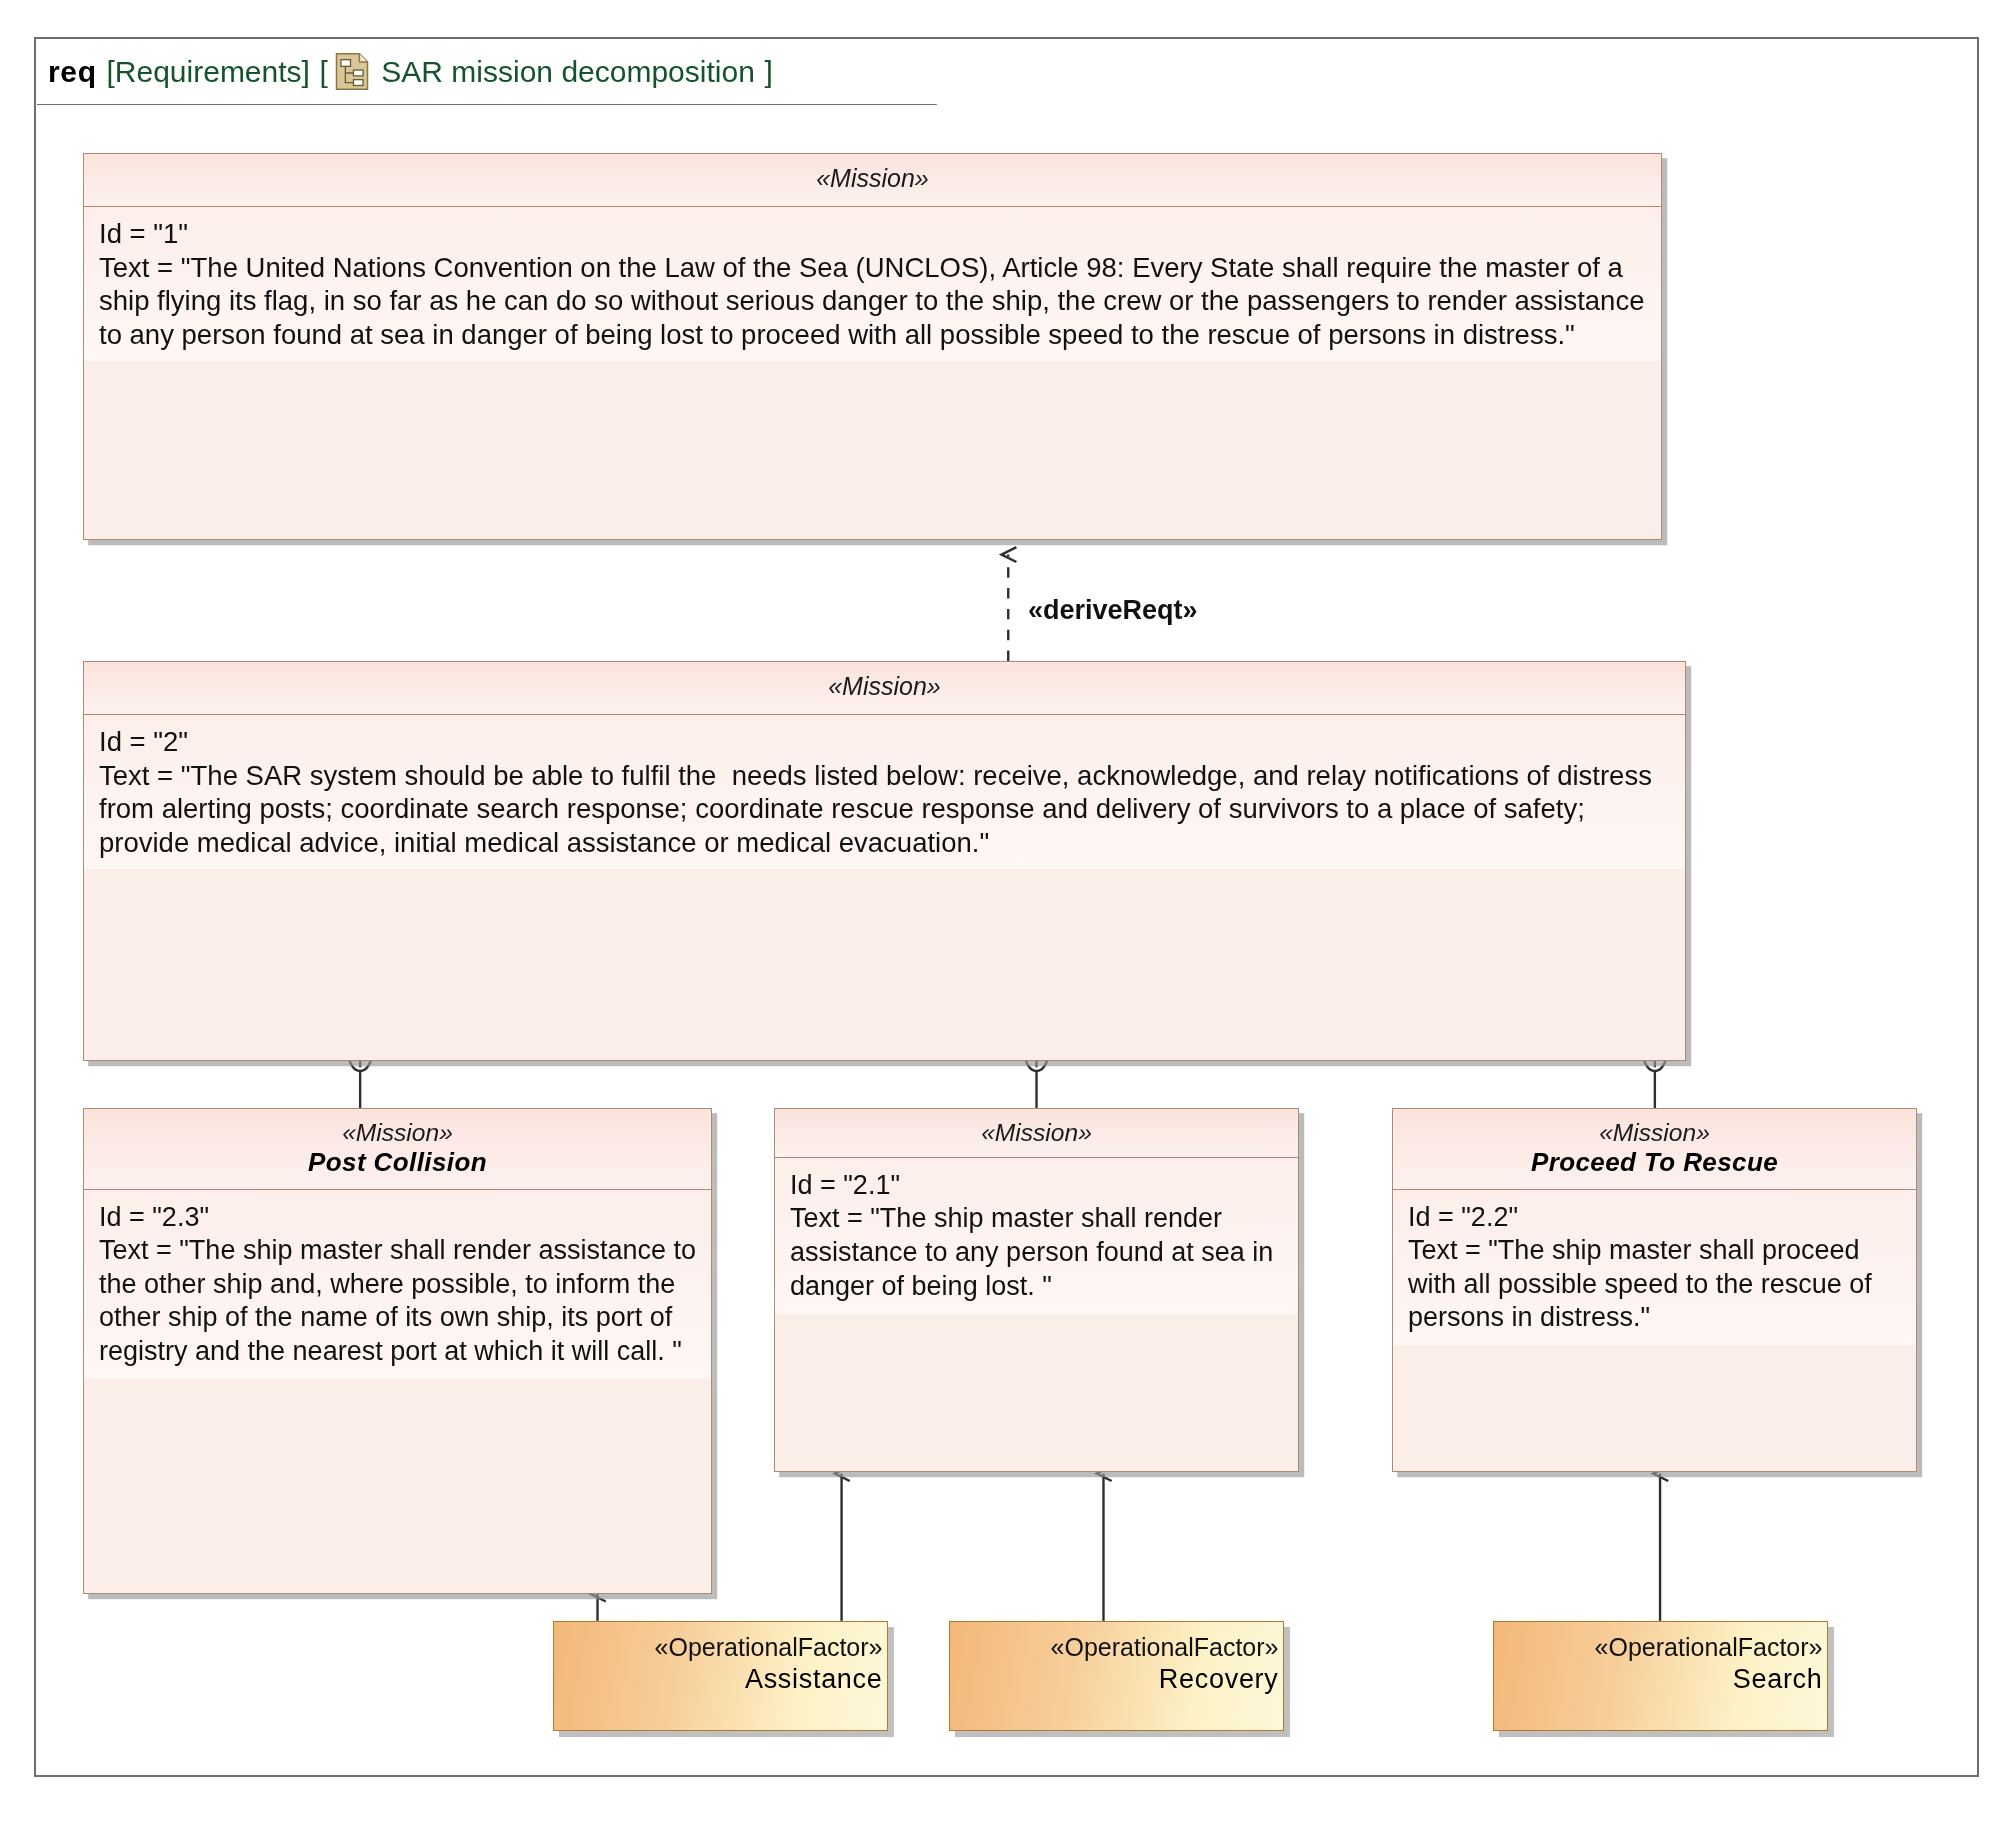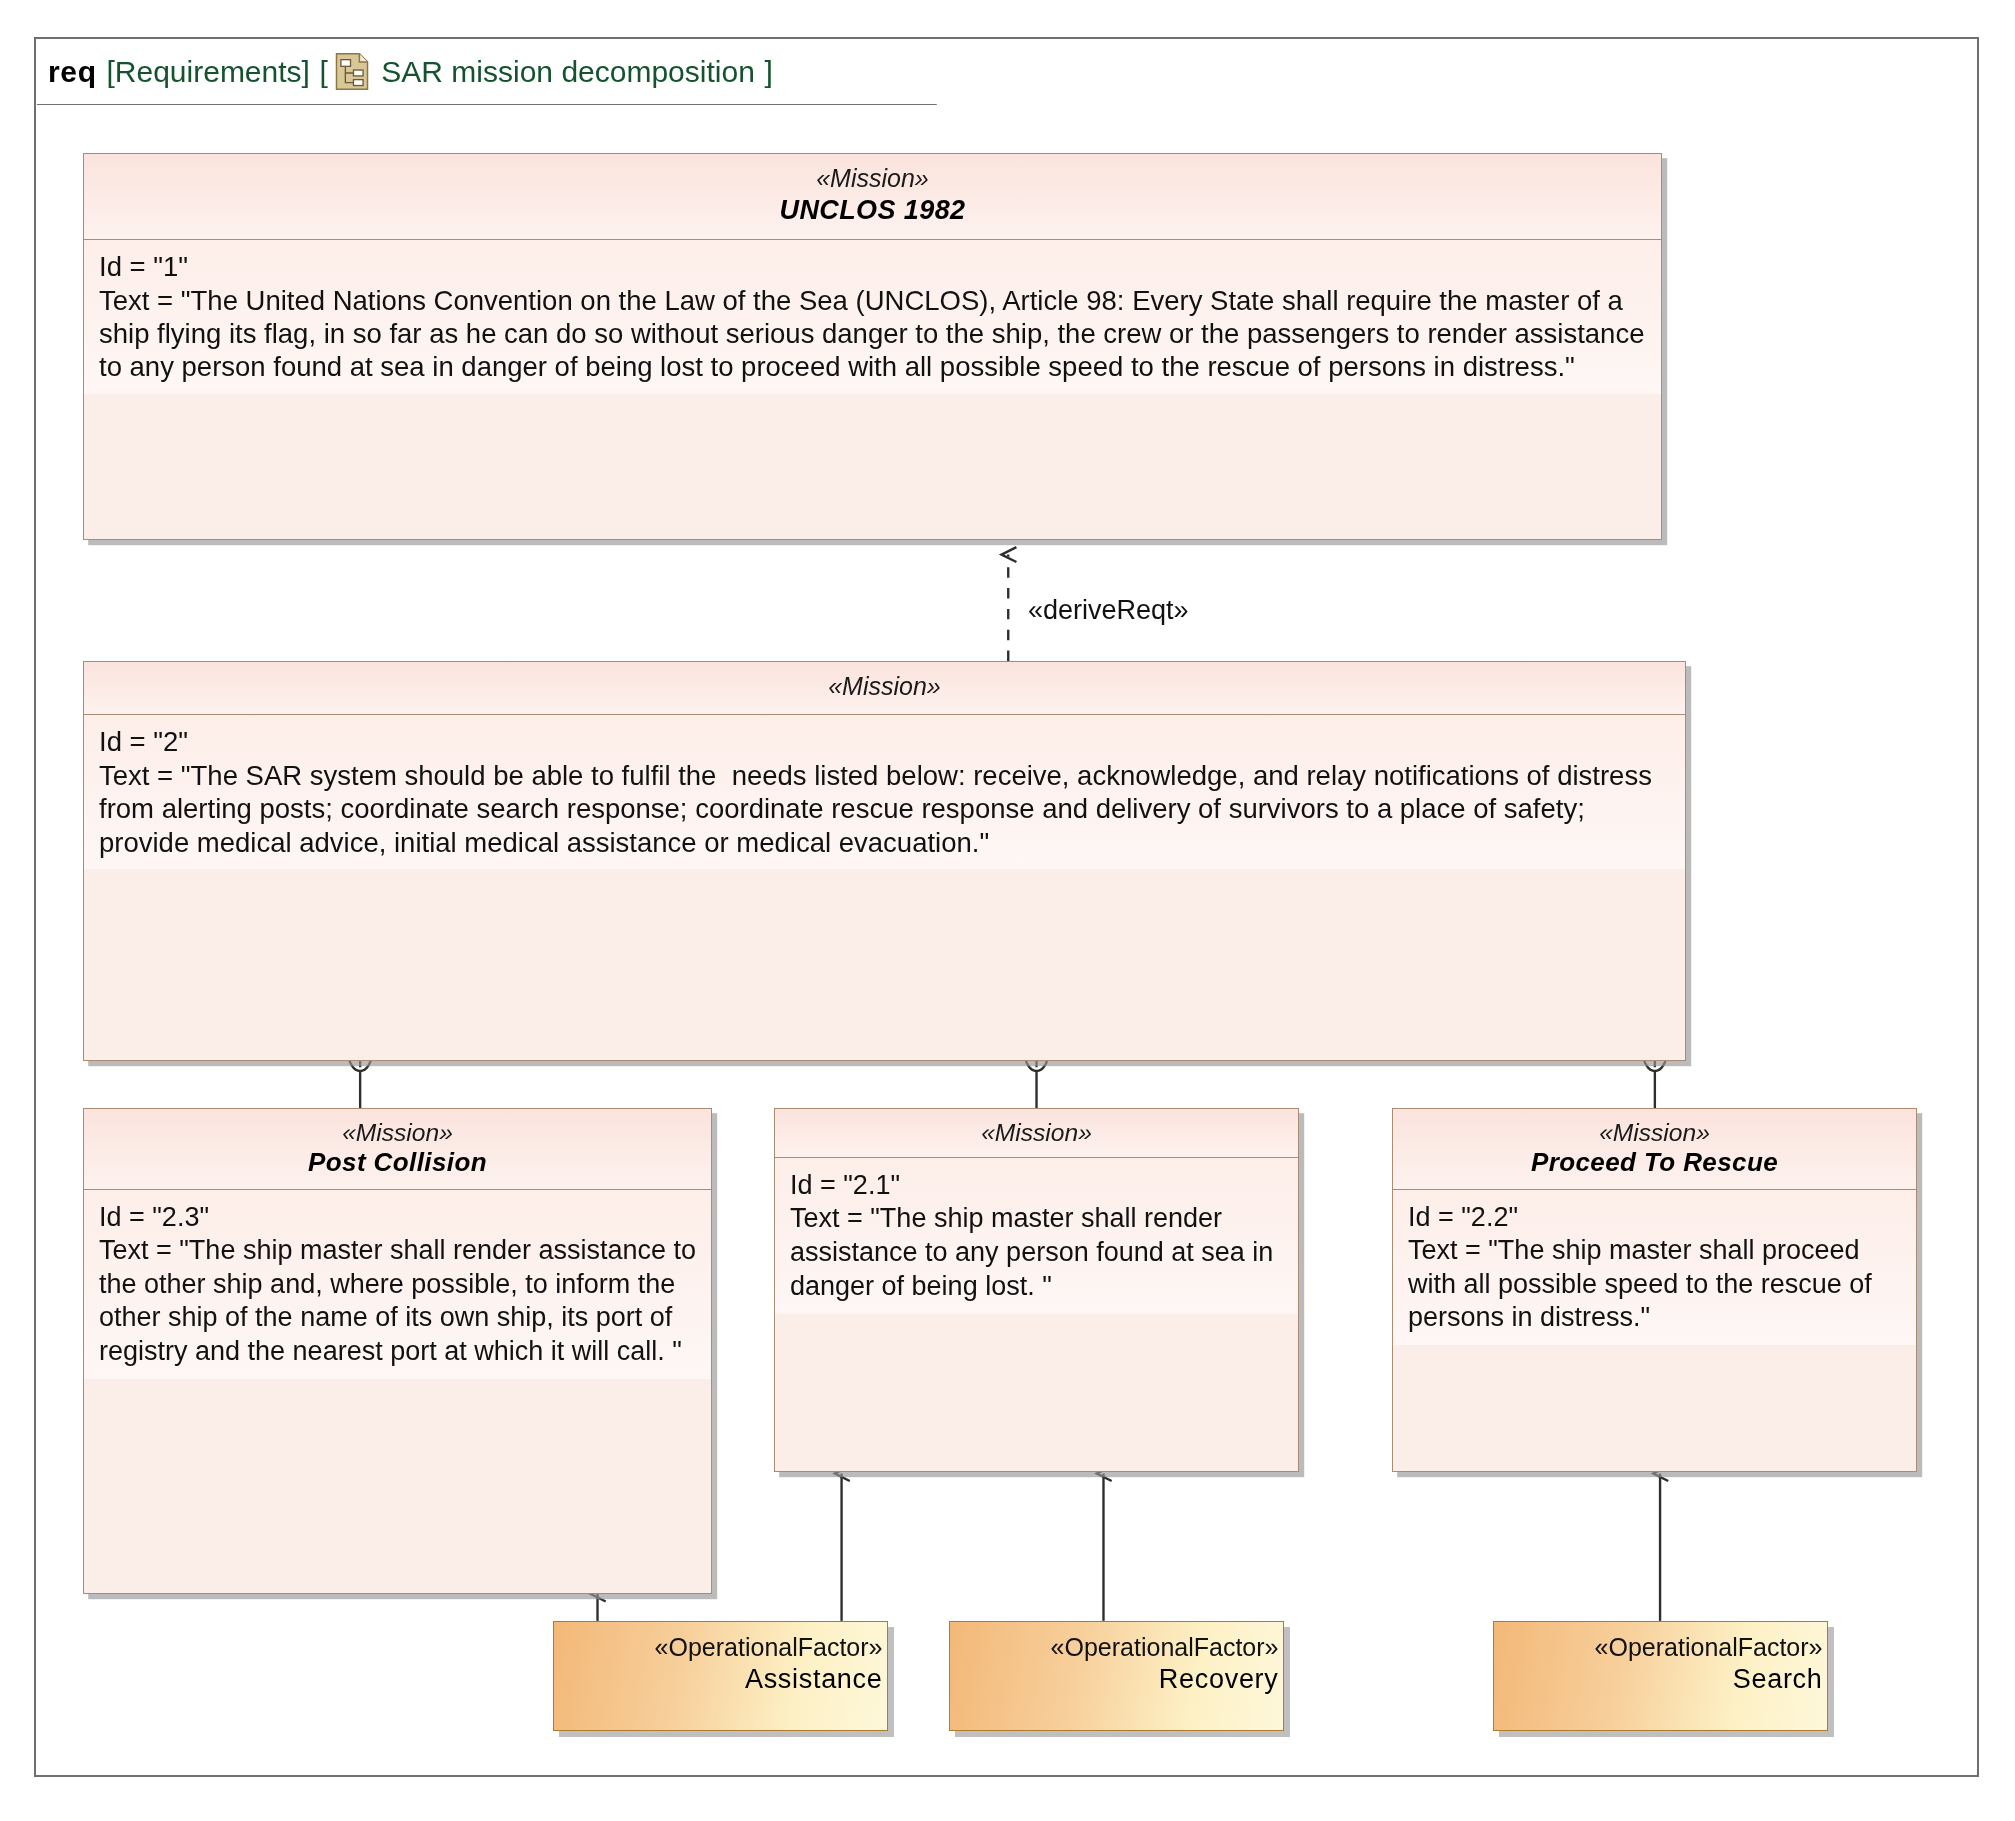--- a/index.html
+++ b/index.html
@@ -154,20 +154,21 @@
     z-index: 2;
   }
   #blocks-layer { position: absolute; left:0; top:0; width:2015px; height:1822px; z-index:3; }
 
   .conn-label {
     position: absolute;
     font-size: 27px;
     color: #111111;
     white-space: nowrap;
     z-index: 6;
+    font-weight: bold;
   }
 </style>
 </head>
 <body>
 
 <svg id="connectors" viewBox="0 0 2708 2448" xmlns="http://www.w3.org/2000/svg">
   <defs>
     <marker id="open-arrow" markerWidth="26" markerHeight="26" refX="12" refY="13" orient="auto" markerUnits="userSpaceOnUse">
       <path d="M2,24 L12,4 L22,24" fill="none" stroke="#2e2e2e" stroke-width="3.2"></path>
     </marker>
@@ -240,21 +241,20 @@
   <span class="hdr-text">SAR mission decomposition</span>
   <span class="hdr-gap"></span>
   <span class="hdr-text">]</span>
 </div>
 
 <div id="blocks-layer">
 
   <div class="req-block" style="left:83px; top:153px; width:1579px; height:387px;">
     <div class="req-head">
       <div class="req-stereo">«Mission»</div>
-      <div class="req-title">UNCLOS 1982</div>
     </div>
     <div class="req-body">
       <div class="req-line">Id = "1"</div>
       <div class="req-line">Text = "The United Nations Convention on the Law of the Sea (UNCLOS), Article 98: Every State shall require the master of a ship flying its flag, in so far as he can do so without serious danger to the ship, the crew or the passengers to render assistance to any person found at sea in danger of being lost to proceed with all possible speed to the rescue of persons in distress."</div>
     </div>
   </div>
 
   <div class="req-block" style="left:83px; top:661px; width:1603px; height:400px;">
     <div class="req-head">
       <div class="req-stereo">«Mission»</div>

